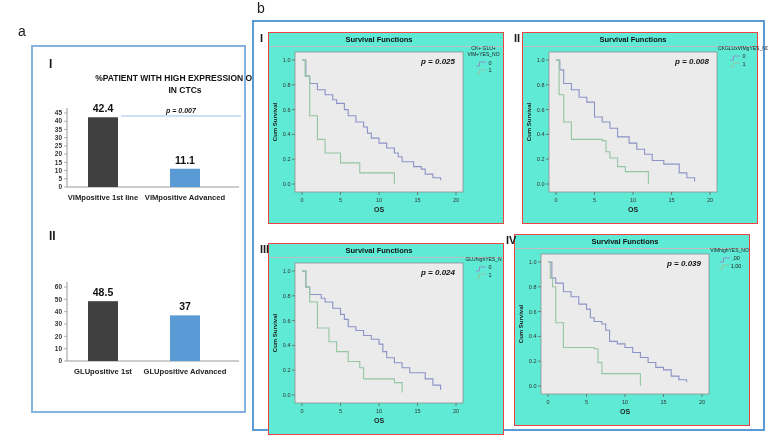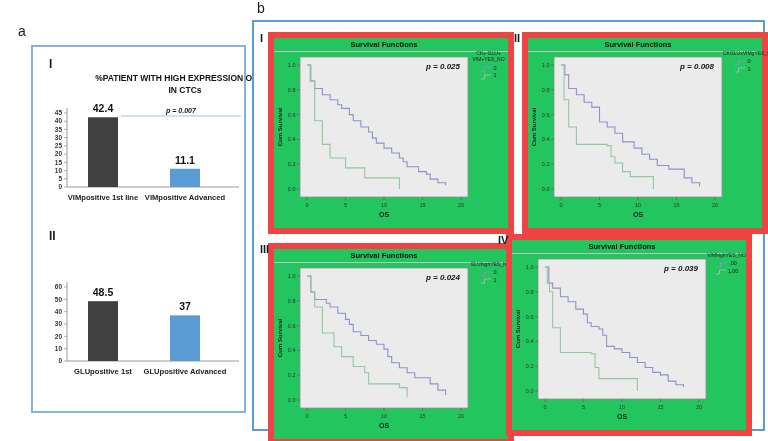--- a/index.html
+++ b/index.html
@@ -10,21 +10,21 @@
   .panel-a{left:31px;top:45px;width:215px;height:368px;border:2px solid #85b2df;}
   .panel-b{left:252px;top:20px;width:513px;height:411px;border:2px solid #5b9bd5;}
   .sub-num{position:absolute;font-size:12px;font-weight:bold;color:#1a1a1a;}
   .bar-title{position:absolute;width:182px;text-align:center;font-weight:bold;
              font-size:8.5px;line-height:1.4;color:#111;margin-left:47px;}
   .bar-svg{position:absolute;left:2px;width:208px;height:118px;}
   svg{font-family:"Liberation Sans",sans-serif;}
   .km{position:absolute;width:250px;height:202px;}
   .km-num{position:absolute;left:4px;top:8px;font-size:11px;font-weight:bold;color:#1a1a1a;z-index:2;}
   .km-frame{position:absolute;left:12px;top:8px;width:234px;height:190px;
-            border:6px solid #ef4444;background:#22c55e;}
+            border:1px solid #ef4444;background:#5eead4;}
   .km-title{position:absolute;top:2px;left:10px;width:200px;text-align:center;
             font-size:7.5px;font-weight:bold;color:#111;}
   .km-rule{position:absolute;top:13px;left:0;width:100%;border-top:1px solid #c0c0c0;}
   .km-svg{position:absolute;left:0;top:13px;width:234px;height:176px;}
   .km-p{position:absolute;top:24px;left:104px;width:82px;text-align:right;
         font-size:8px;font-weight:bold;font-style:italic;color:#111;}
   .km-legend{position:absolute;left:195px;top:12px;width:39px;text-align:center;}
   .km-legend-title{font-size:5px;line-height:1.25;color:#222;}
   .km-legend-entries{margin-top:2px;}
   .km-legend-entry{display:flex;align-items:center;justify-content:center;
@@ -260,21 +260,21 @@
                 <svg width="12" height="7">
                   <polyline points="1,6 4.5,6 4.5,2 11,2" fill="none" stroke="#94c6a1" stroke-width="1"></polyline>
                 </svg>
                 <span>1</span>
               </div>
             </div>
         </div>
       </div>
     </div>
 
-    <div class="km" style="left:240px;top:204px">
+    <div class="km" style="left:248px;top:204px">
       <div class="km-num">IV</div>
       <div class="km-frame">
         <div class="km-title">Survival Functions</div>
         <div class="km-rule"></div>
         <svg class="km-svg" viewBox="0 0 234 176">
             <rect x="26" y="6" width="168" height="140" fill="#ebebeb" stroke="#8f8f8f" stroke-width="0.8"></rect>
             <line x1="23" y1="138" x2="26" y2="138" stroke="#666" stroke-width="0.8"></line>
             <text x="21.5" y="140" text-anchor="end" font-size="5.5" fill="#333">0.0</text>
             <line x1="23" y1="113.2" x2="26" y2="113.2" stroke="#666" stroke-width="0.8"></line>
             <text x="21.5" y="115.2" text-anchor="end" font-size="5.5" fill="#333">0.2</text>

